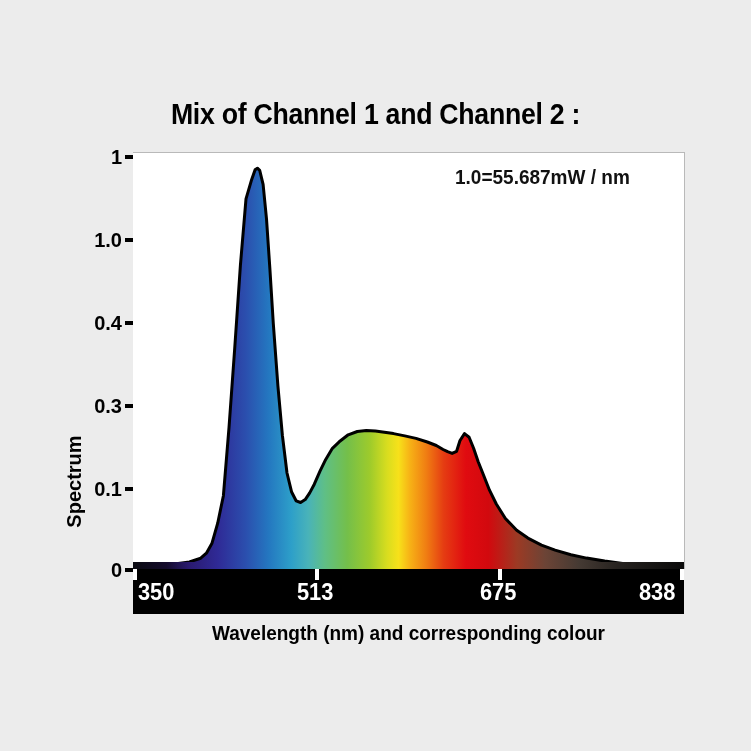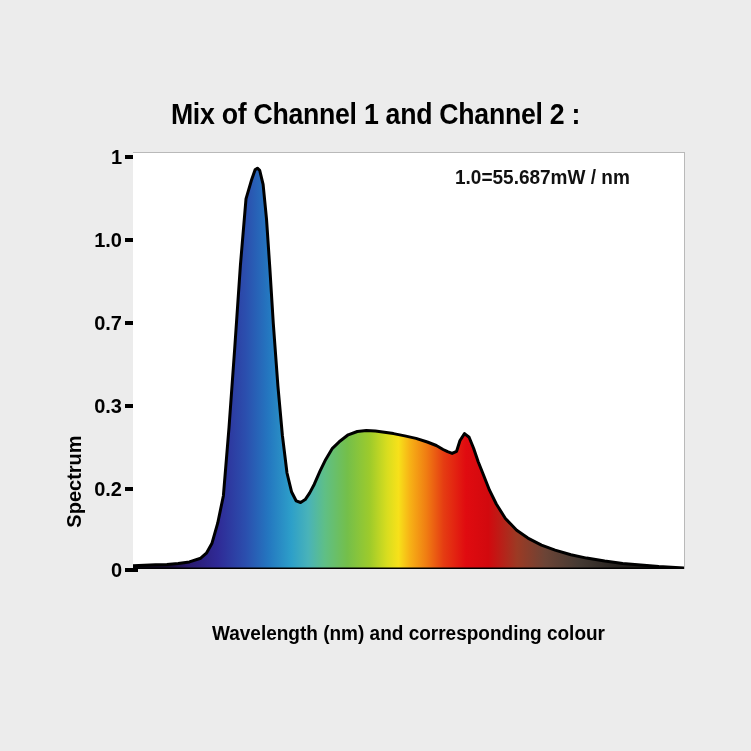--- a/index.html
+++ b/index.html
@@ -163,31 +163,31 @@
     <span class="y-tick-label">1</span>
   </div>
   <div class="y-tick-mark" style="top:155px;"></div>
 
   <div class="y-tick-wrap" style="top:229px;">
     <span class="y-tick-label">1.0</span>
   </div>
   <div class="y-tick-mark" style="top:238px;"></div>
 
   <div class="y-tick-wrap" style="top:312px;">
-    <span class="y-tick-label">0.7</span>
+    <span class="y-tick-label">0.4</span>
   </div>
   <div class="y-tick-mark" style="top:321px;"></div>
 
   <div class="y-tick-wrap" style="top:395px;">
     <span class="y-tick-label">0.3</span>
   </div>
   <div class="y-tick-mark" style="top:404px;"></div>
 
   <div class="y-tick-wrap" style="top:478px;">
-    <span class="y-tick-label">0.2</span>
+    <span class="y-tick-label">0.1</span>
   </div>
   <div class="y-tick-mark" style="top:487px;"></div>
 
   <div class="y-tick-wrap" style="top:559px;">
     <span class="y-tick-label">0</span>
   </div>
   <div class="y-tick-mark" style="top:568px;"></div>
 
   <div id="y-axis-label">Spectrum</div>
 
@@ -235,16 +235,35 @@
                L 331.5,280.6 L 336.1,284.2 L 340.6,295.3 L 345.2,308.7 L 349.7,320.0
                L 356.5,337.2 L 363.3,351.0 L 372.4,365.5 L 383.7,377.2 L 394.9,385.1
                L 408.5,392.1 L 422.1,397.1 L 437.9,401.8 L 453.6,405.1 L 471.7,408.1
                L 489.7,410.4 L 507.7,412.1 L 525.8,413.6 L 551.0,415.0
                L 551.0,416 L 0,416 Z"></path>
     </svg>
   </div>
 
   <div id="calibration-note">1.0=55.687mW / nm</div>
 
+  <div id="axis-bar">
+    <div id="axis-gradient-strip" style="background: linear-gradient(to right,
+            #0b0b12 0%, #140b2c 6.1%, #2a1a70 10.2%, #2f2a96 15.4%,
+            #2b4fae 20.5%, #2477c0 24.6%, #2d9fc9 28.7%, #49b3b9 31.8%,
+            #5fbf86 34.8%, #74bf4a 38.9%, #9ecb2b 43.0%, #d8dd1f 46.1%,
+            #f7e11a 48.2%, #f7b316 50.2%, #f07c12 53.3%, #e53c12 56.4%,
+            #e00b10 60.4%, #d2090e 64.5%, #9c3a24 69.7%, #6c4436 74.8%,
+            #453a33 80.9%, #26221f 88.1%, #0a0a0a 100%);"></div>
+
+    <div class="x-tick-mark" style="left:0px;"></div>
+    <div class="x-tick-mark" style="left:182px;"></div>
+    <div class="x-tick-mark" style="left:365px;"></div>
+    <div class="x-tick-mark" style="left:547px;"></div>
+
+    <div class="x-tick-label" style="left:4px;">350</div>
+    <div class="x-tick-label" style="left:163px;">513</div>
+    <div class="x-tick-label" style="left:346px;">675</div>
+    <div class="x-tick-label" style="left:505px;">838</div>
+  </div>
 
   <div id="x-axis-label">Wavelength (nm) and corresponding colour</div>
 
 </div>
 
 </body></html>

